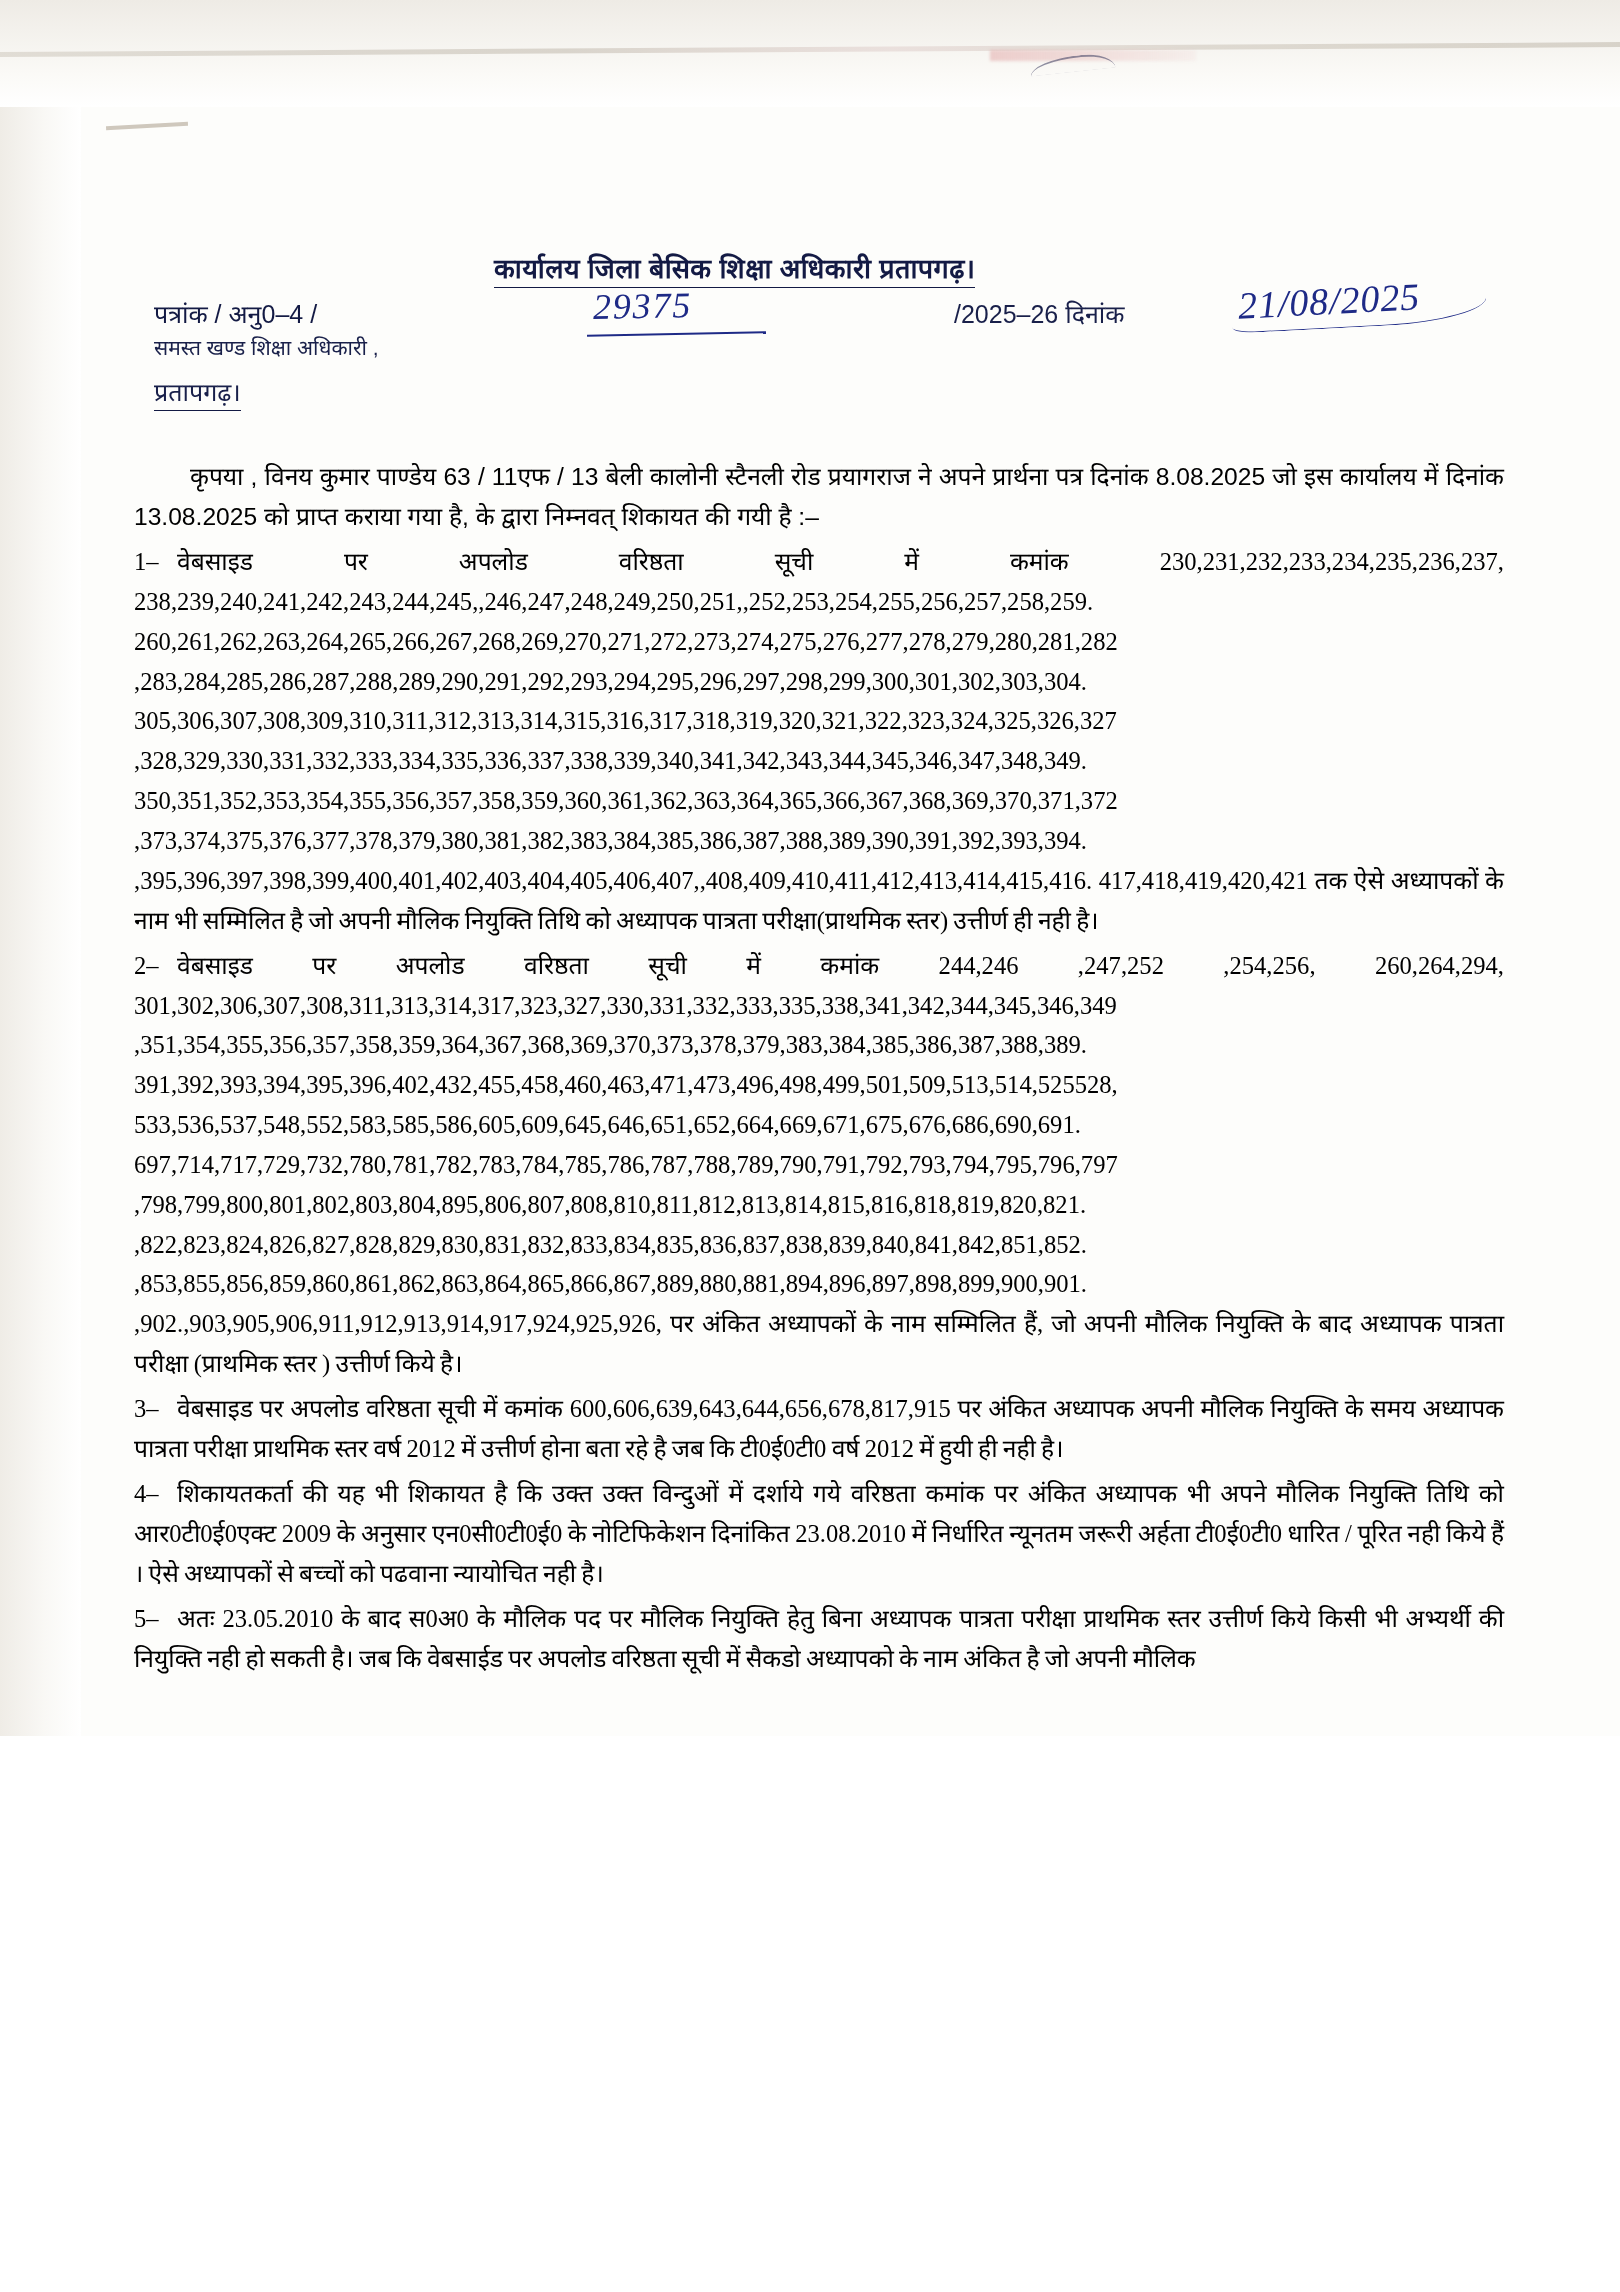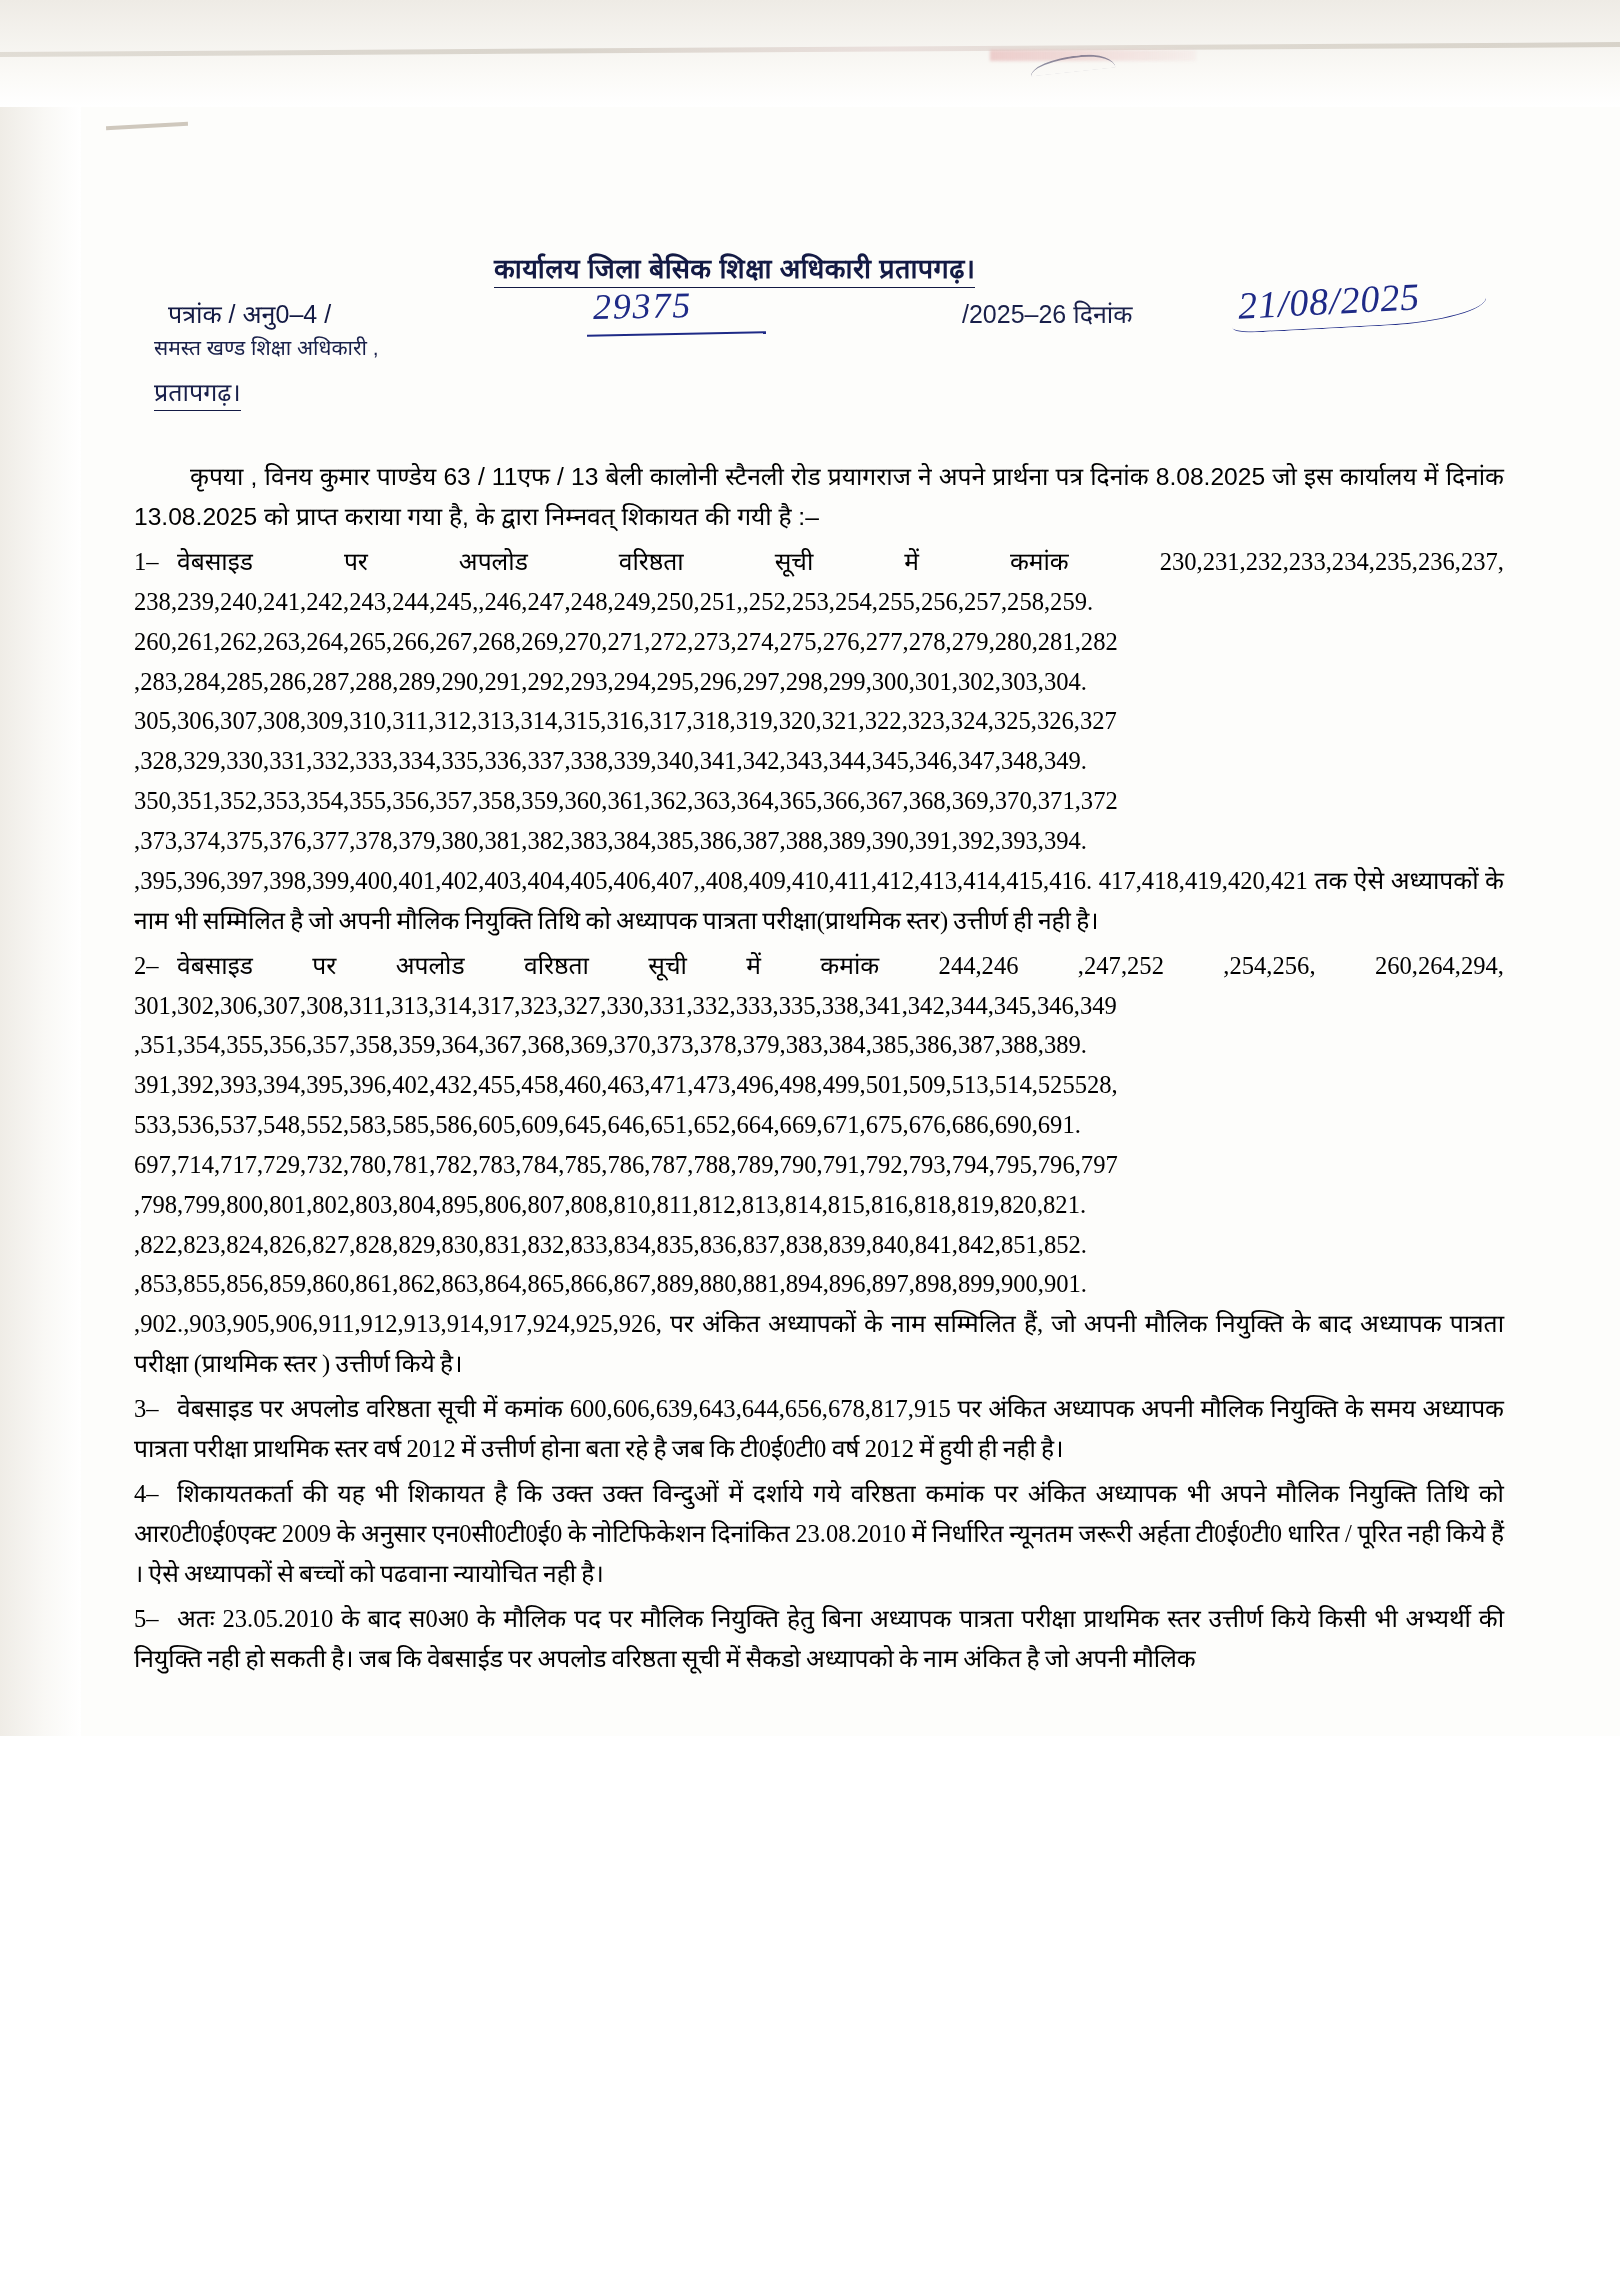--- a/index.html
+++ b/index.html
@@ -86,21 +86,21 @@
     white-space: nowrap;
     font-weight: 600;
   }
   .office-title .ul {
     border-bottom: 1.8px solid #131a44;
     padding-bottom: 2.7px;
   }
 
   .ref-line {
     position: absolute;
-    left: 168px;
+    left: 154px;
     top: 296px;
     font-size: 25px;
     color: #131a44;
     white-space: nowrap;
   }
   .ref-number {
     position: absolute;
     left: 593px;
     top: 285px;
     font-size: 36px;
@@ -118,21 +118,20 @@
     height: 1.8px;
     background: #1e2a86;
     transform: rotate(-1.2deg);
   }
   .ref-year {
     position: absolute;
     left: 954px;
     top: 296px;
     font-size: 25px;
     white-space: nowrap;
-    margin-left: 8px;
   }
   .ref-date-hand {
     position: absolute;
     left: 1238px;
     top: 279px;
     font-size: 38px;
     color: #1e2a86;
     font-family: "Liberation Serif", serif;
     font-style: italic;
     letter-spacing: 0.9px;

